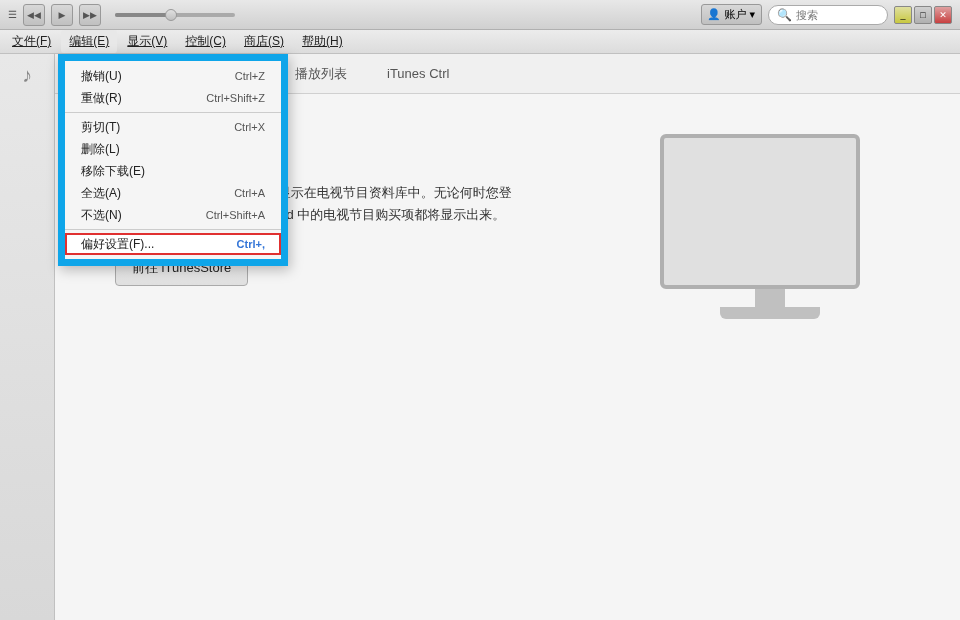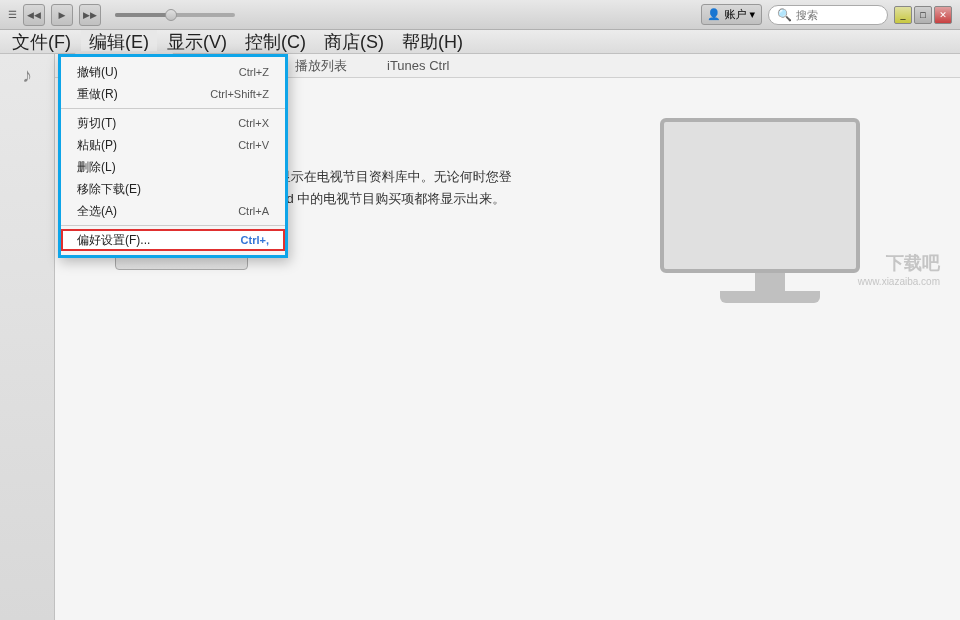--- a/index.html
+++ b/index.html
@@ -135,24 +135,25 @@
       height: 24px;
       background: linear-gradient(to bottom, #ececec, #dcdcdc);
       border-bottom: 1px solid #c0c0c0;
       display: flex;
       align-items: center;
       padding: 0 4px;
       gap: 2px;
     }
     .menu-item {
       padding: 3px 8px;
-      font-size: 18px;
+      font-size: 12px;
       cursor: pointer;
       border-radius: 3px;
       color: #222;
+      text-decoration: underline;
     }
 
     
     .main-area {
       display: flex;
       height: calc(620px - 54px);
     }
 
     
     .sidebar {
@@ -171,21 +172,21 @@
 
     
     .content {
       flex: 1;
       background: #f5f5f5;
       position: relative;
     }
 
     
     .tabs-bar {
-      height: 24px;
+      height: 40px;
       background: #f0f0f0;
       border-bottom: 1px solid #d0d0d0;
       display: flex;
       align-items: center;
       padding: 0 20px;
       gap: 20px;
     }
     .tab {
       padding: 6px 10px;
       font-size: 13px;
@@ -273,21 +274,21 @@
       font-weight: normal;
     }
 
     
     .dropdown-menu {
       position: absolute;
       top: 54px;
       left: 58px;
       width: 230px;
       background: #f5f5f5;
-      border: 3px solid #0ea5e9;
+      border: 7px solid #0ea5e9;
       box-shadow: 2px 4px 12px rgba(0,0,0,0.25);
       z-index: 1000;
       padding: 4px 0;
     }
     .dropdown-item {
       display: flex;
       align-items: center;
       justify-content: space-between;
       padding: 4px 16px;
       font-size: 12px;
@@ -381,57 +382,53 @@
       <div class="go-to-store-btn">前往 iTunesStore</div>
 
       
       <div class="tv-illustration">
         <div class="tv-screen"></div>
         <div class="tv-stand-neck"></div>
         <div class="tv-stand-base"></div>
       </div>
 
       
-      <div class="watermark">
-        <div>下载吧</div>
-        <div class="sub">www.xiazaiba.com</div>
-      </div>
     </div>
 
   </div>
 </div>
 
 <div class="dropdown-menu">
   <div class="dropdown-item">
     <span>撤销(U)</span>
     <span class="shortcut">Ctrl+Z</span>
   </div>
   <div class="dropdown-item">
     <span>重做(R)</span>
     <span class="shortcut">Ctrl+Shift+Z</span>
   </div>
   <div class="dropdown-separator"></div>
   <div class="dropdown-item">
     <span>剪切(T)</span>
     <span class="shortcut">Ctrl+X</span>
   </div>
   <div class="dropdown-item">
-    <span>粘贴(P)</span>
-    <span class="shortcut">Ctrl+V</span>
-  </div>
-  <div class="dropdown-item">
     <span>删除(L)</span>
     <span class="shortcut"></span>
   </div>
   <div class="dropdown-item">
     <span>移除下载(E)</span>
     <span class="shortcut"></span>
   </div>
   <div class="dropdown-item">
     <span>全选(A)</span>
     <span class="shortcut">Ctrl+A</span>
+  </div>
+  <div class="dropdown-item">
+    <span>不选(N)</span>
+    <span class="shortcut">Ctrl+Shift+A</span>
   </div>
   <div class="dropdown-separator"></div>
   <div class="dropdown-item highlighted">
     <span>偏好设置(F)...</span>
     <span class="shortcut" style="color:#3375d7;">Ctrl+,</span>
   </div>
 </div>
 
 </body></html>

